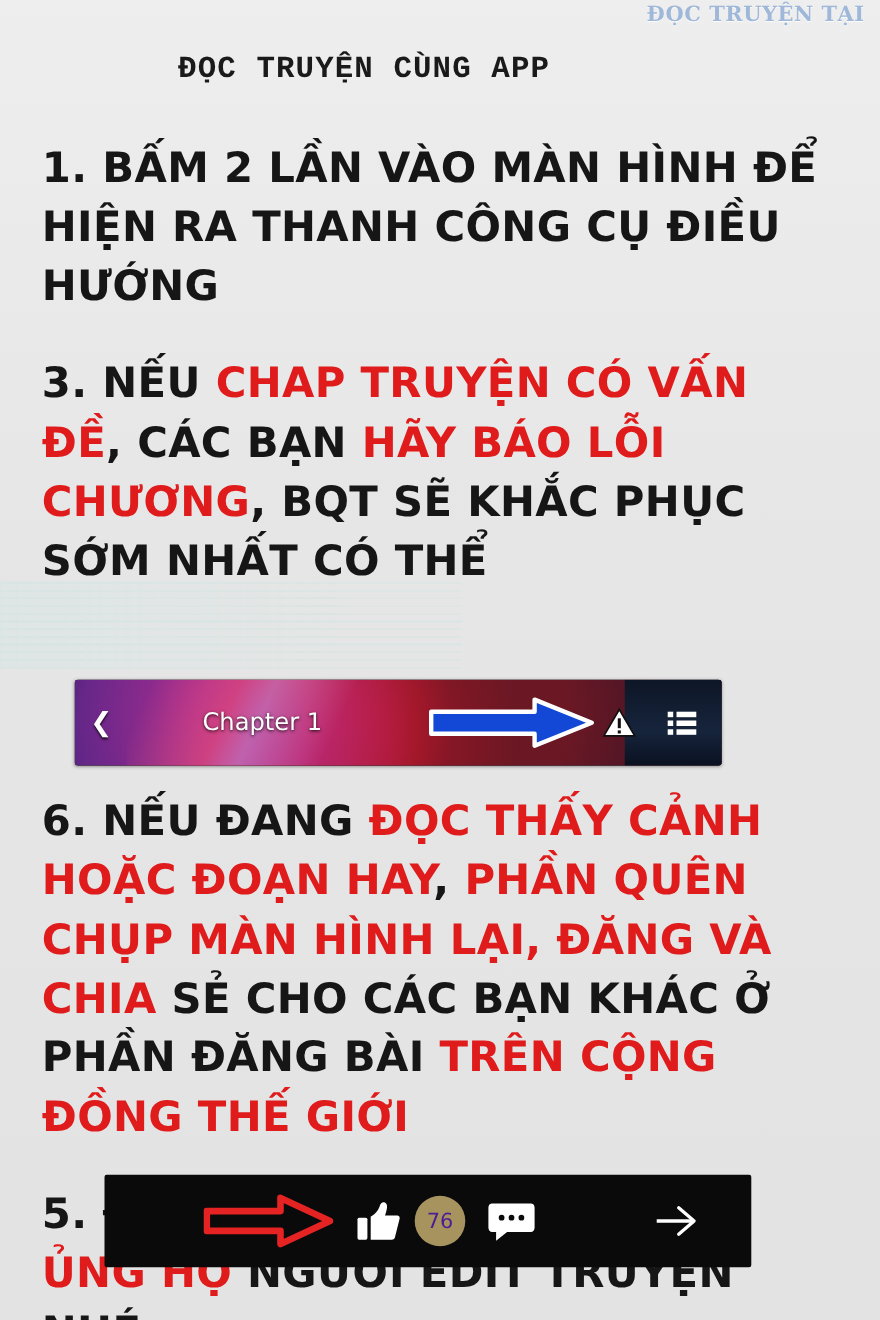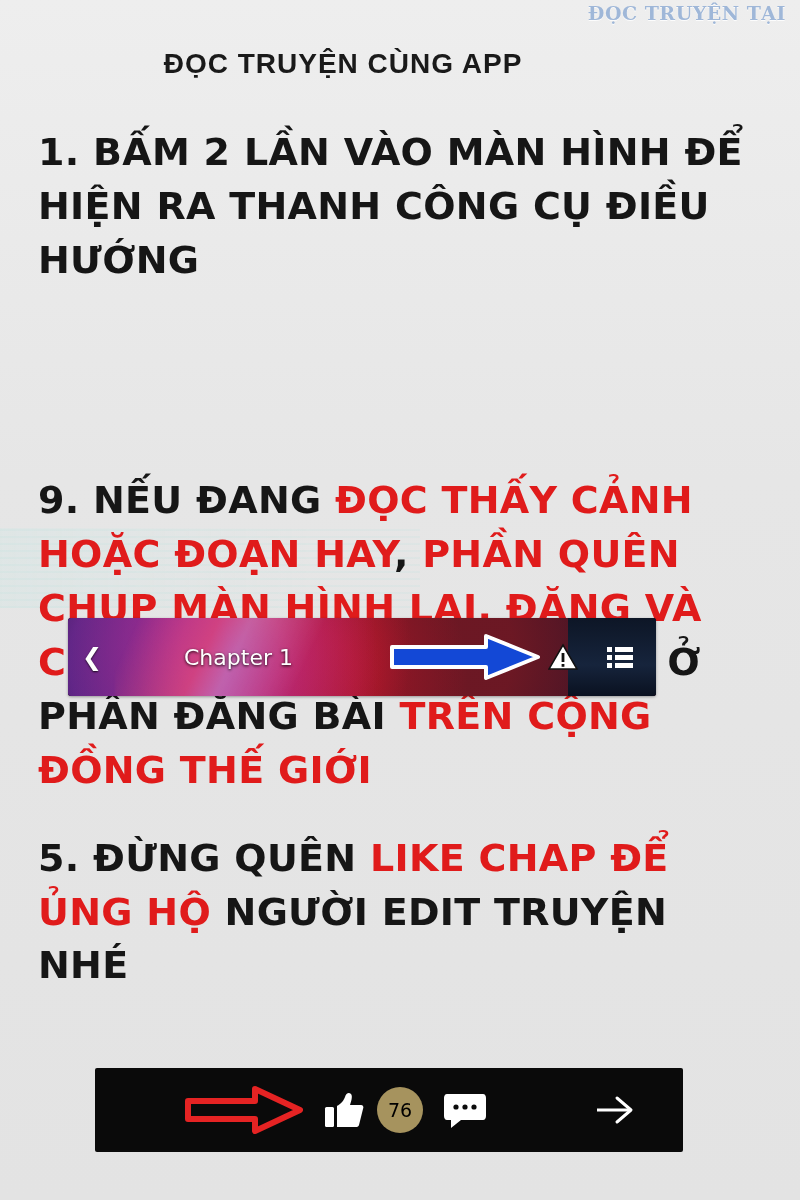--- a/index.html
+++ b/index.html
@@ -46,24 +46,24 @@
     margin-top: 2px;
     letter-spacing: 0.3px;
     color: #2f6fc4;
     text-shadow: 1px 1px 0 rgba(255,255,255,0.9);
   }
 
   
   .title {
     position: absolute;
     top: 48px;
-    left: 16px;
+    left: 4px;
     width: 654px;
     text-align: center;
-    font-family: Liberation Sans, sans-serif;
+    font-family: Liberation Mono, monospace;
     font-weight: bold;
     font-size: 28px;
     letter-spacing: 1px;
     color: #1a1a1a;
   }
 
   
   .content {
     position: absolute;
     top: 126px;
@@ -197,21 +197,21 @@
   }
   .bb-count {
     position: absolute;
     left: 282px;
     top: 50%;
     transform: translateY(-50%);
     width: 46px;
     height: 46px;
     border-radius: 50%;
     background: #a6935e;
-    color: #000000;
+    color: #4c1d95;
     font-family: "DejaVu Sans", sans-serif;
     font-size: 19px;
     display: flex;
     align-items: center;
     justify-content: center;
   }
   .bb-comment {
     position: absolute;
     left: 348px;
     top: 50%;
@@ -255,25 +255,28 @@
 
   <div class="artifact"></div>
 
   <div class="content">
 
     <p class="para">
       <span>1. BẤM 2 LẦN VÀO MÀN HÌNH ĐỂ HIỆN RA THANH CÔNG CỤ ĐIỀU HƯỚNG</span>
     </p>
 
 
+    <p class="para tight">
+      <span>3. NẾU </span><span class="hl">CHAP TRUYỆN CÓ VẤN ĐỀ</span><span>, CÁC BẠN </span><span class="hl">HÃY BÁO LỖI CHƯƠNG</span><span>, BQT SẼ KHẮC PHỤC SỚM NHẤT CÓ THỂ</span>
+    </p>
 
     <div style="height:152px"></div>
 
     <p class="para">
-      <span>9. NẾU ĐANG </span><span class="hl">ĐỌC THẤY CẢNH HOẶC ĐOẠN HAY</span><span>, </span><span class="hl">PHẦN QUÊN CHỤP MÀN HÌNH LẠI, ĐĂNG VÀ CHIA</span><span> SẺ CHO CÁC BẠN KHÁC Ở PHẦN ĐĂNG BÀI </span><span class="hl">TRÊN CỘNG ĐỒNG THẾ GIỚI</span>
+      <span>6. NẾU ĐANG </span><span class="hl">ĐỌC THẤY CẢNH HOẶC ĐOẠN HAY</span><span>, </span><span class="hl">PHẦN QUÊN CHỤP MÀN HÌNH LẠI, ĐĂNG VÀ CHIA</span><span> SẺ CHO CÁC BẠN KHÁC Ở PHẦN ĐĂNG BÀI </span><span class="hl">TRÊN CỘNG ĐỒNG THẾ GIỚI</span>
     </p>
 
     <p class="para">
       <span>5. ĐỪNG QUÊN </span><span class="hl">LIKE CHAP ĐỂ ỦNG HỘ</span><span> NGƯỜI EDIT TRUYỆN NHÉ</span>
     </p>
 
   </div>
 
   <div class="chapterbar">
     <div class="cb-art"></div>

